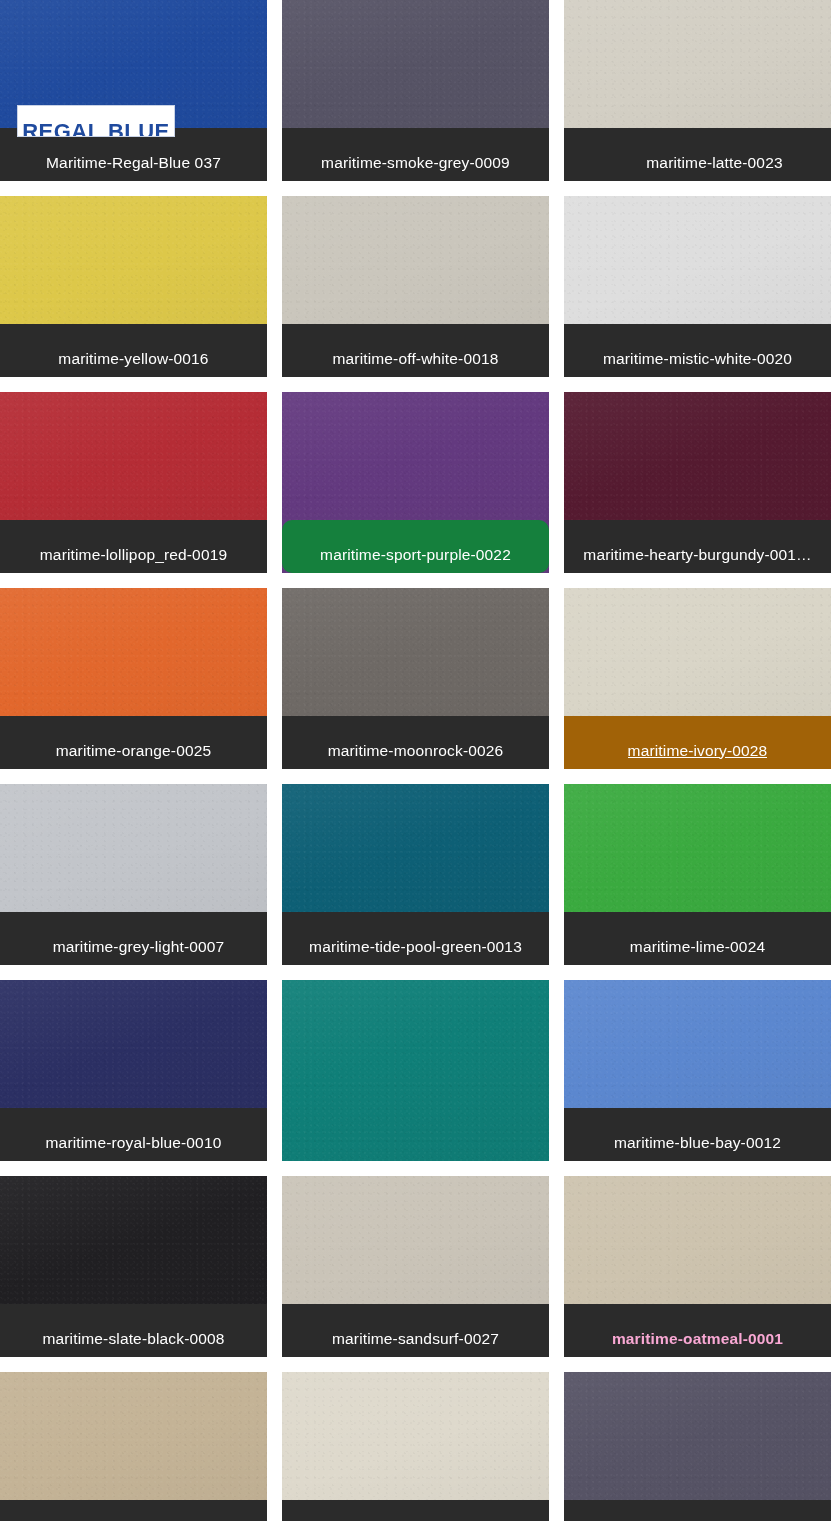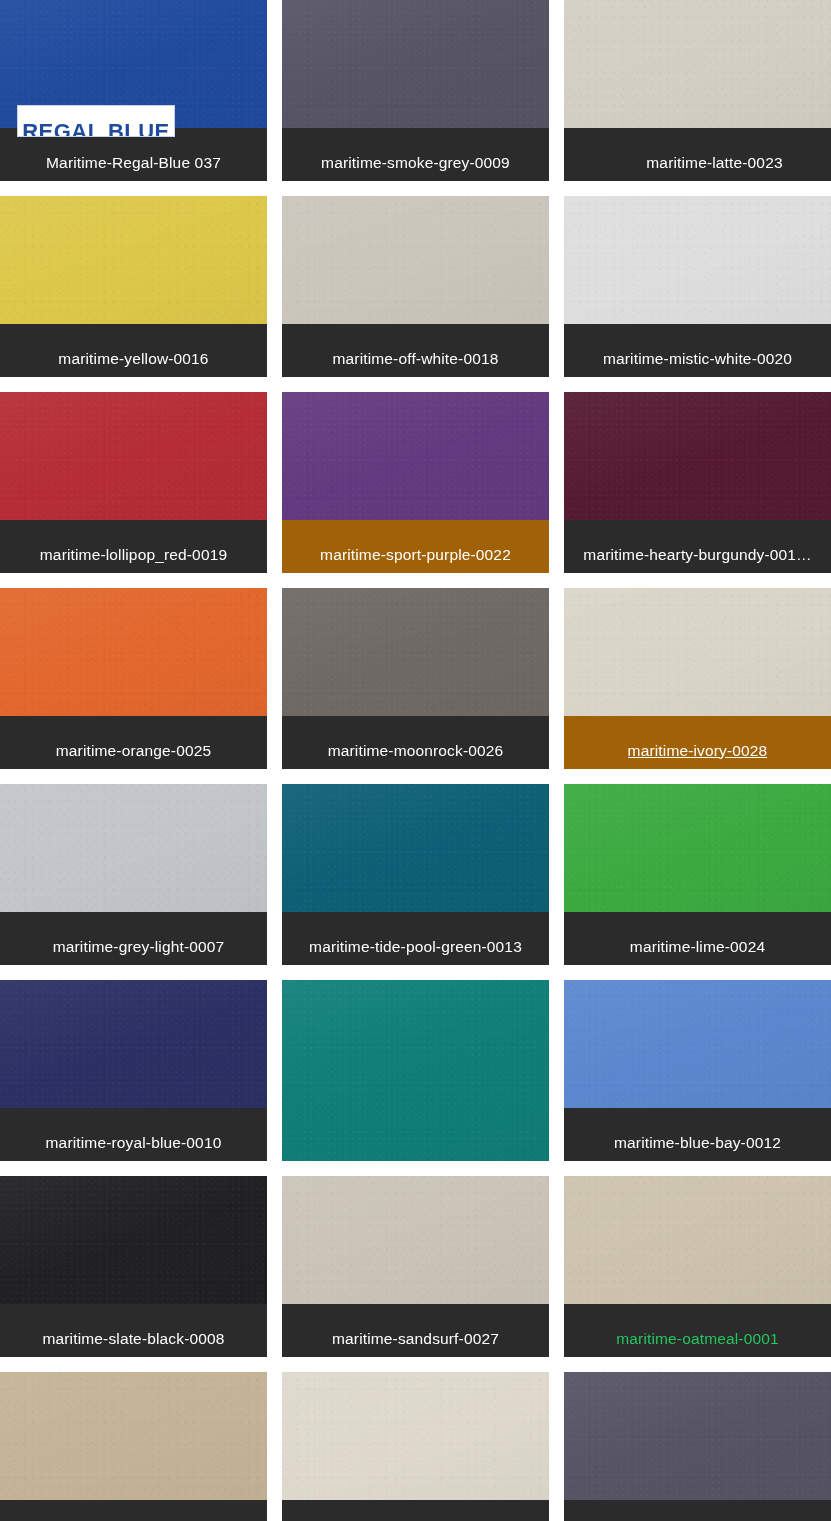--- a/index.html
+++ b/index.html
@@ -189,21 +189,21 @@
       </div>
       <div class="swatch-label" style="background: rgb(43, 43, 43); color: rgb(255, 255, 255);">
         <span>maritime-lollipop_red-0019</span>
       </div>
     </div>
     <div class="swatch-card">
       <div class="swatch-color" style="background: rgb(99, 57, 127);">
         <div class="swatch-grain"></div>
         <div class="swatch-sheen"></div>
       </div>
-      <div class="swatch-label" style="background: #a16207; color: rgb(255, 255, 255);">
+      <div class="swatch-label" style="background: #15803d; color: rgb(255, 255, 255); border-radius: 10px;">
         <span>maritime-sport-purple-0022</span>
       </div>
     </div>
     <div class="swatch-card">
       <div class="swatch-color" style="background: rgb(85, 26, 48);">
         <div class="swatch-grain"></div>
         <div class="swatch-sheen"></div>
       </div>
       <div class="swatch-label" style="background: rgb(43, 43, 43); color: rgb(255, 255, 255);">
         <span>maritime-hearty-burgundy-001…</span>
@@ -303,21 +303,21 @@
       </div>
       <div class="swatch-label" style="background: rgb(43, 43, 43); color: rgb(255, 255, 255);">
         <span>maritime-sandsurf-0027</span>
       </div>
     </div>
     <div class="swatch-card">
       <div class="swatch-color" style="background: rgb(205, 195, 174);">
         <div class="swatch-grain"></div>
         <div class="swatch-sheen"></div>
       </div>
-      <div class="swatch-label" style="background: rgb(43, 43, 43); color: #22c55e;">
+      <div class="swatch-label" style="background: rgb(43, 43, 43); color: #f9a8d4; font-weight: bold;">
         <span>maritime-oatmeal-0001</span>
       </div>
     </div>
     <div class="swatch-card">
       <div class="swatch-color" style="background: rgb(196, 179, 150);">
         <div class="swatch-grain"></div>
         <div class="swatch-sheen"></div>
       </div>
       <div class="swatch-label" style="background: rgb(43, 43, 43); color: rgb(255, 255, 255);">
         <span>maritime-lite-beige-0021</span>

